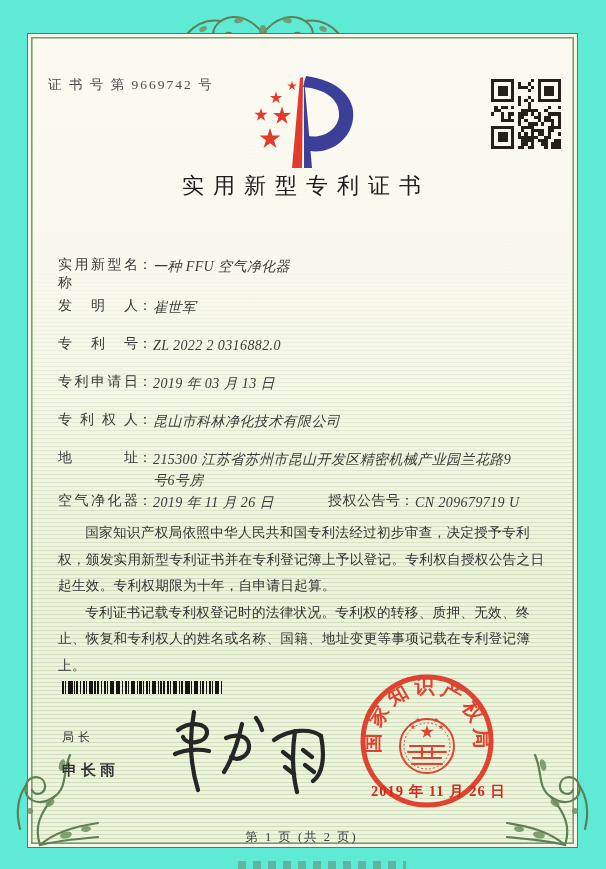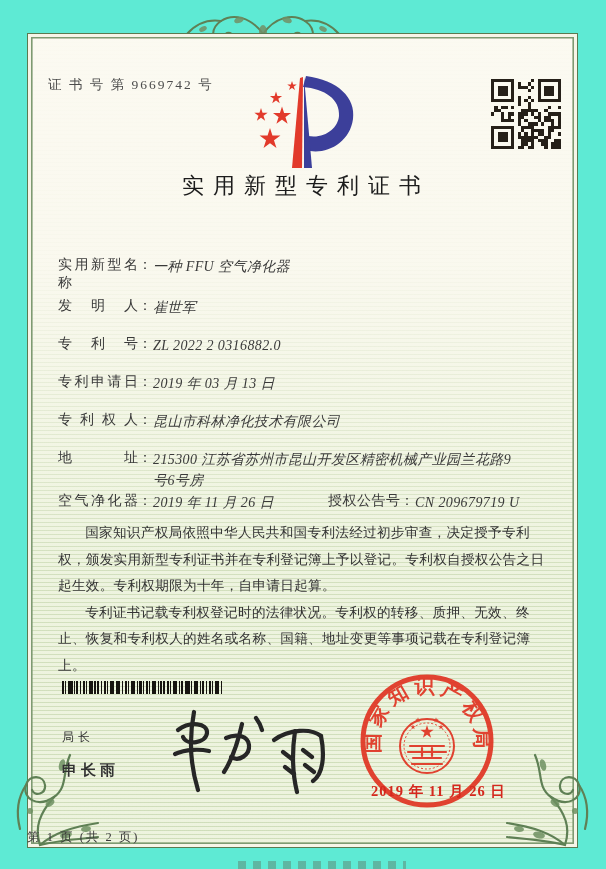--- a/index.html
+++ b/index.html
@@ -38,21 +38,21 @@
 
   #barcode{left:62px;top:681px;width:160px;height:13px;
     background:
       repeating-linear-gradient(90deg,#17140f 0 1px,transparent 1px 3px),
       repeating-linear-gradient(90deg,#17140f 0 2px,transparent 2px 7px),
       repeating-linear-gradient(90deg,transparent 0 9px,#17140f 9px 11px,transparent 11px 23px);
   }
 
   #head-title{left:62px;top:729px;font-size:12px;letter-spacing:4px;color:#333;}
   #head-name{left:62px;top:761px;font-size:15px;letter-spacing:4px;color:#333;font-weight:bold;}
-  #footer{left:27px;top:829px;width:549px;text-align:left;font-size:12.5px;letter-spacing:2px;color:#3a3a3a;}
+  #footer{left:27px;top:829px;width:549px;text-align:center;font-size:12.5px;letter-spacing:2px;color:#3a3a3a;}
 
   #seal-date{left:371px;top:782px;font-size:14.5px;color:#d5281e;letter-spacing:1px;font-weight:bold;}
 
   #fragment{left:238px;top:861px;width:168px;height:8px;opacity:.55;
     background:repeating-linear-gradient(90deg, rgba(95,90,72,.65) 0 8px, transparent 8px 15px);}
 
   svg{display:block;}
 </style>
 </head>
 <body>

